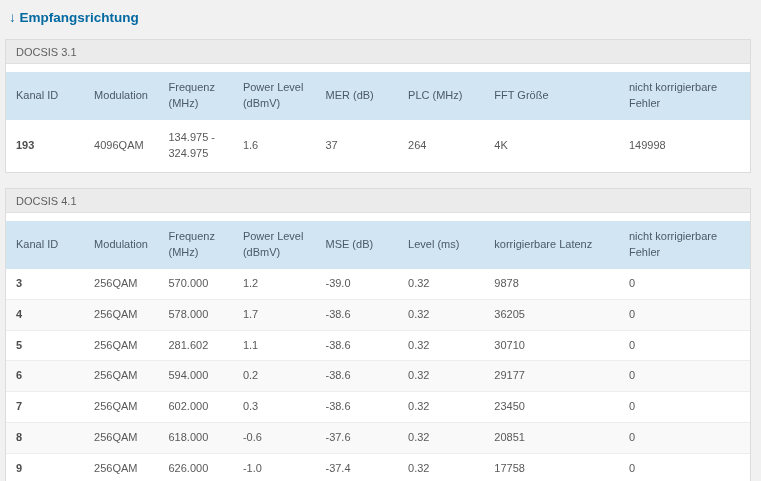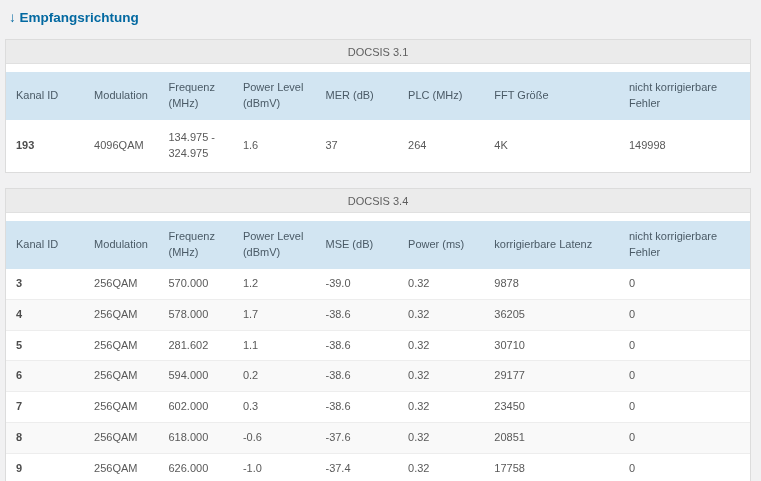--- a/index.html
+++ b/index.html
@@ -23,21 +23,20 @@
     background: #ffffff;
     border: 1px solid #dcdcdc;
     margin-bottom: 15px;
   }
   .section-band {
     background: #ebebeb;
     color: #5f5f5f;
     font-size: 11px;
     padding: 6px 10px 5px 10px;
     border-bottom: 1px solid #e0e0e0;
-    text-align: center;
   }
   .spacer { height: 8px; background: #ffffff; }
 
   table {
     width: 100%;
     border-collapse: collapse;
     table-layout: fixed;
     font-size: 11px;
   }
   col.c1 { width: 10.5%; }
@@ -119,42 +118,42 @@
           <td>37</td>
           <td>264</td>
           <td>4K</td>
           <td>149998</td>
         </tr>
       </tbody>
   </table>
 </div>
 
 <div class="table-card">
-  <div class="section-band">DOCSIS 3.4</div>
+  <div class="section-band">DOCSIS 4.1</div>
   <div class="spacer"></div>
   <table>
     <colgroup>
       <col class="c1">
         <col class="c2">
         <col class="c3">
         <col class="c4">
       <col class="c5">
         <col class="c6">
         <col class="c7">
         <col class="c8">
     </colgroup>
     <thead>
       <tr>
           <th>Kanal ID</th>
           <th>Modulation</th>
           <th>Frequenz (MHz)</th>
           <th>Power Level
 (dBmV)</th>
           <th>MSE (dB)</th>
-          <th>Power (ms)</th>
+          <th>Level (ms)</th>
           <th>korrigierbare Latenz</th>
           <th>nicht korrigierbare Fehler</th>
         </tr>
     </thead>
     <tbody>
         <tr>
           <td>3</td>
           <td>256QAM</td>
           <td>570.000</td>
           <td>1.2</td>

